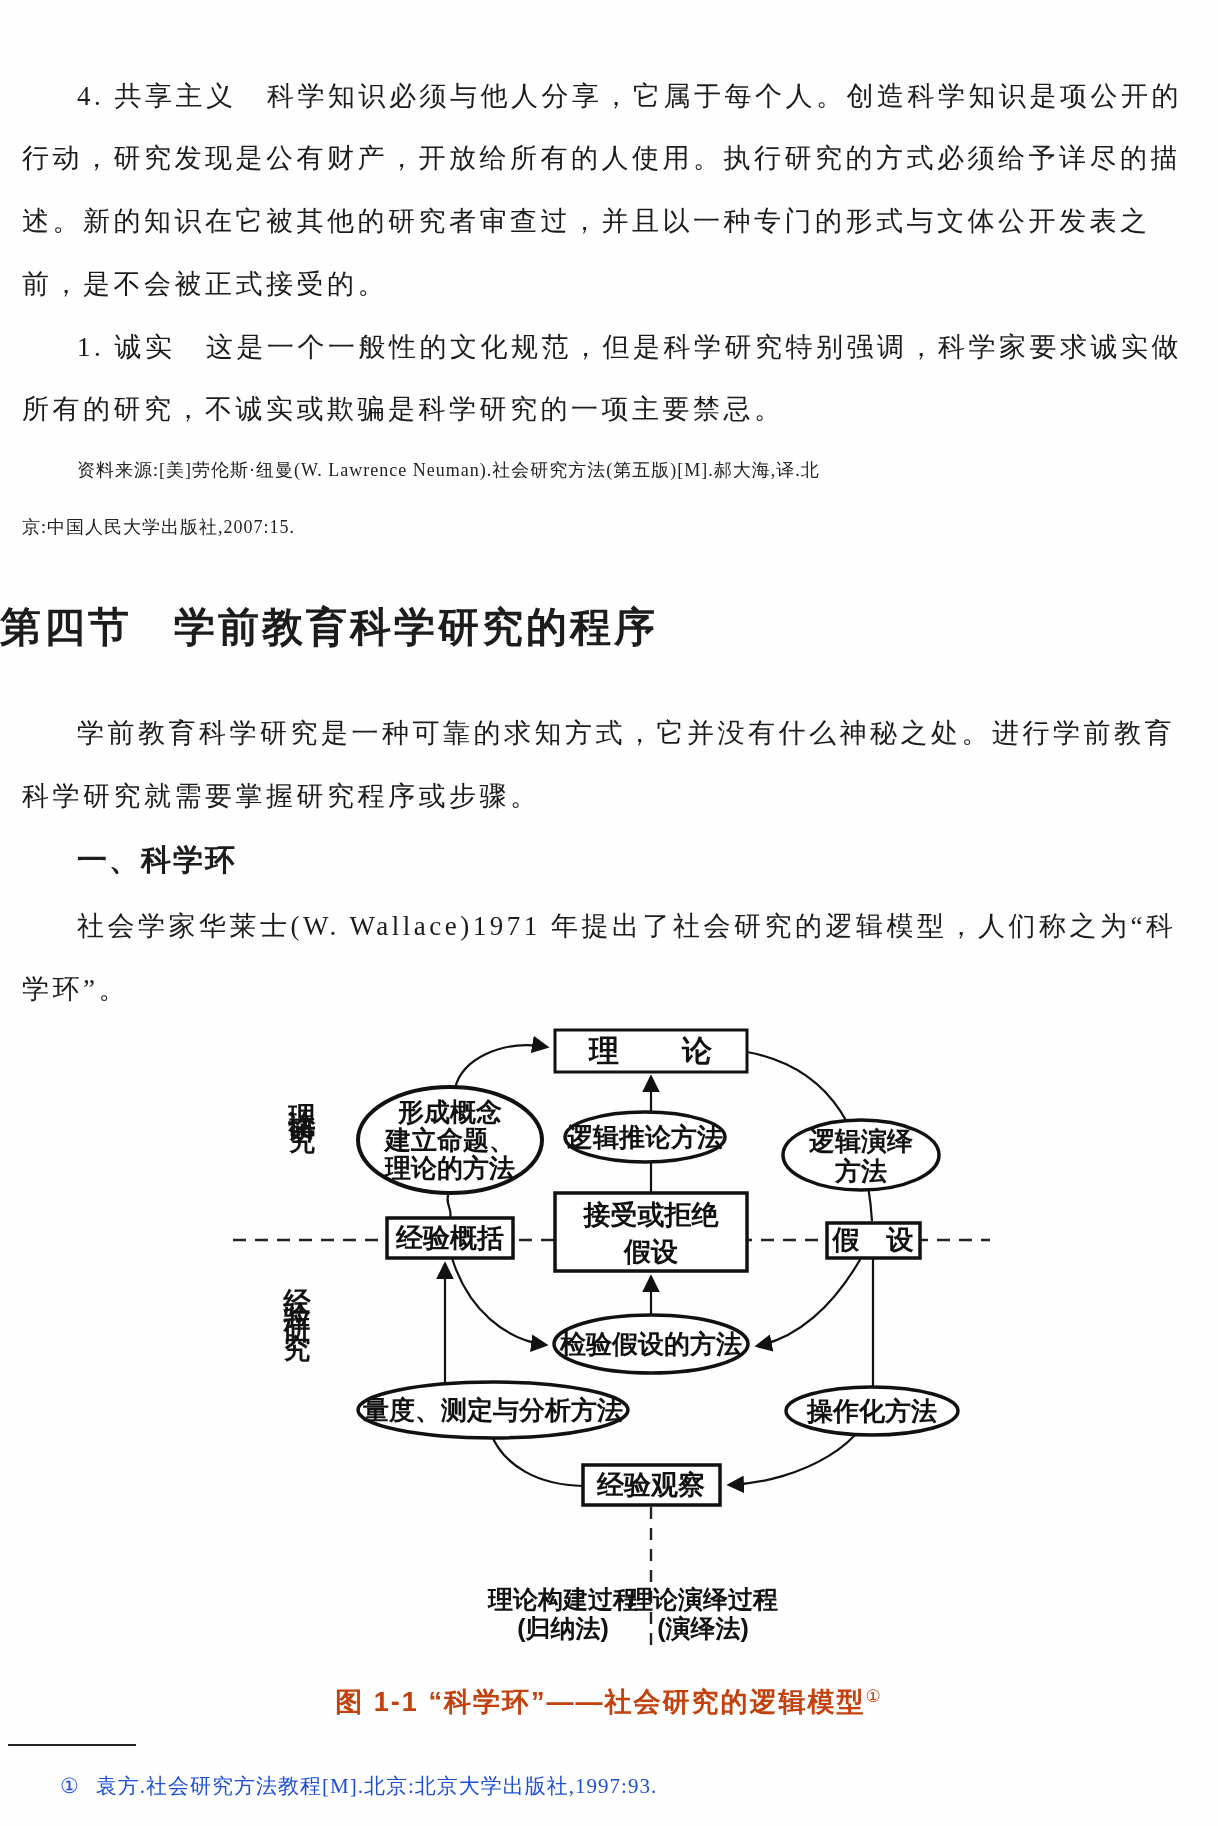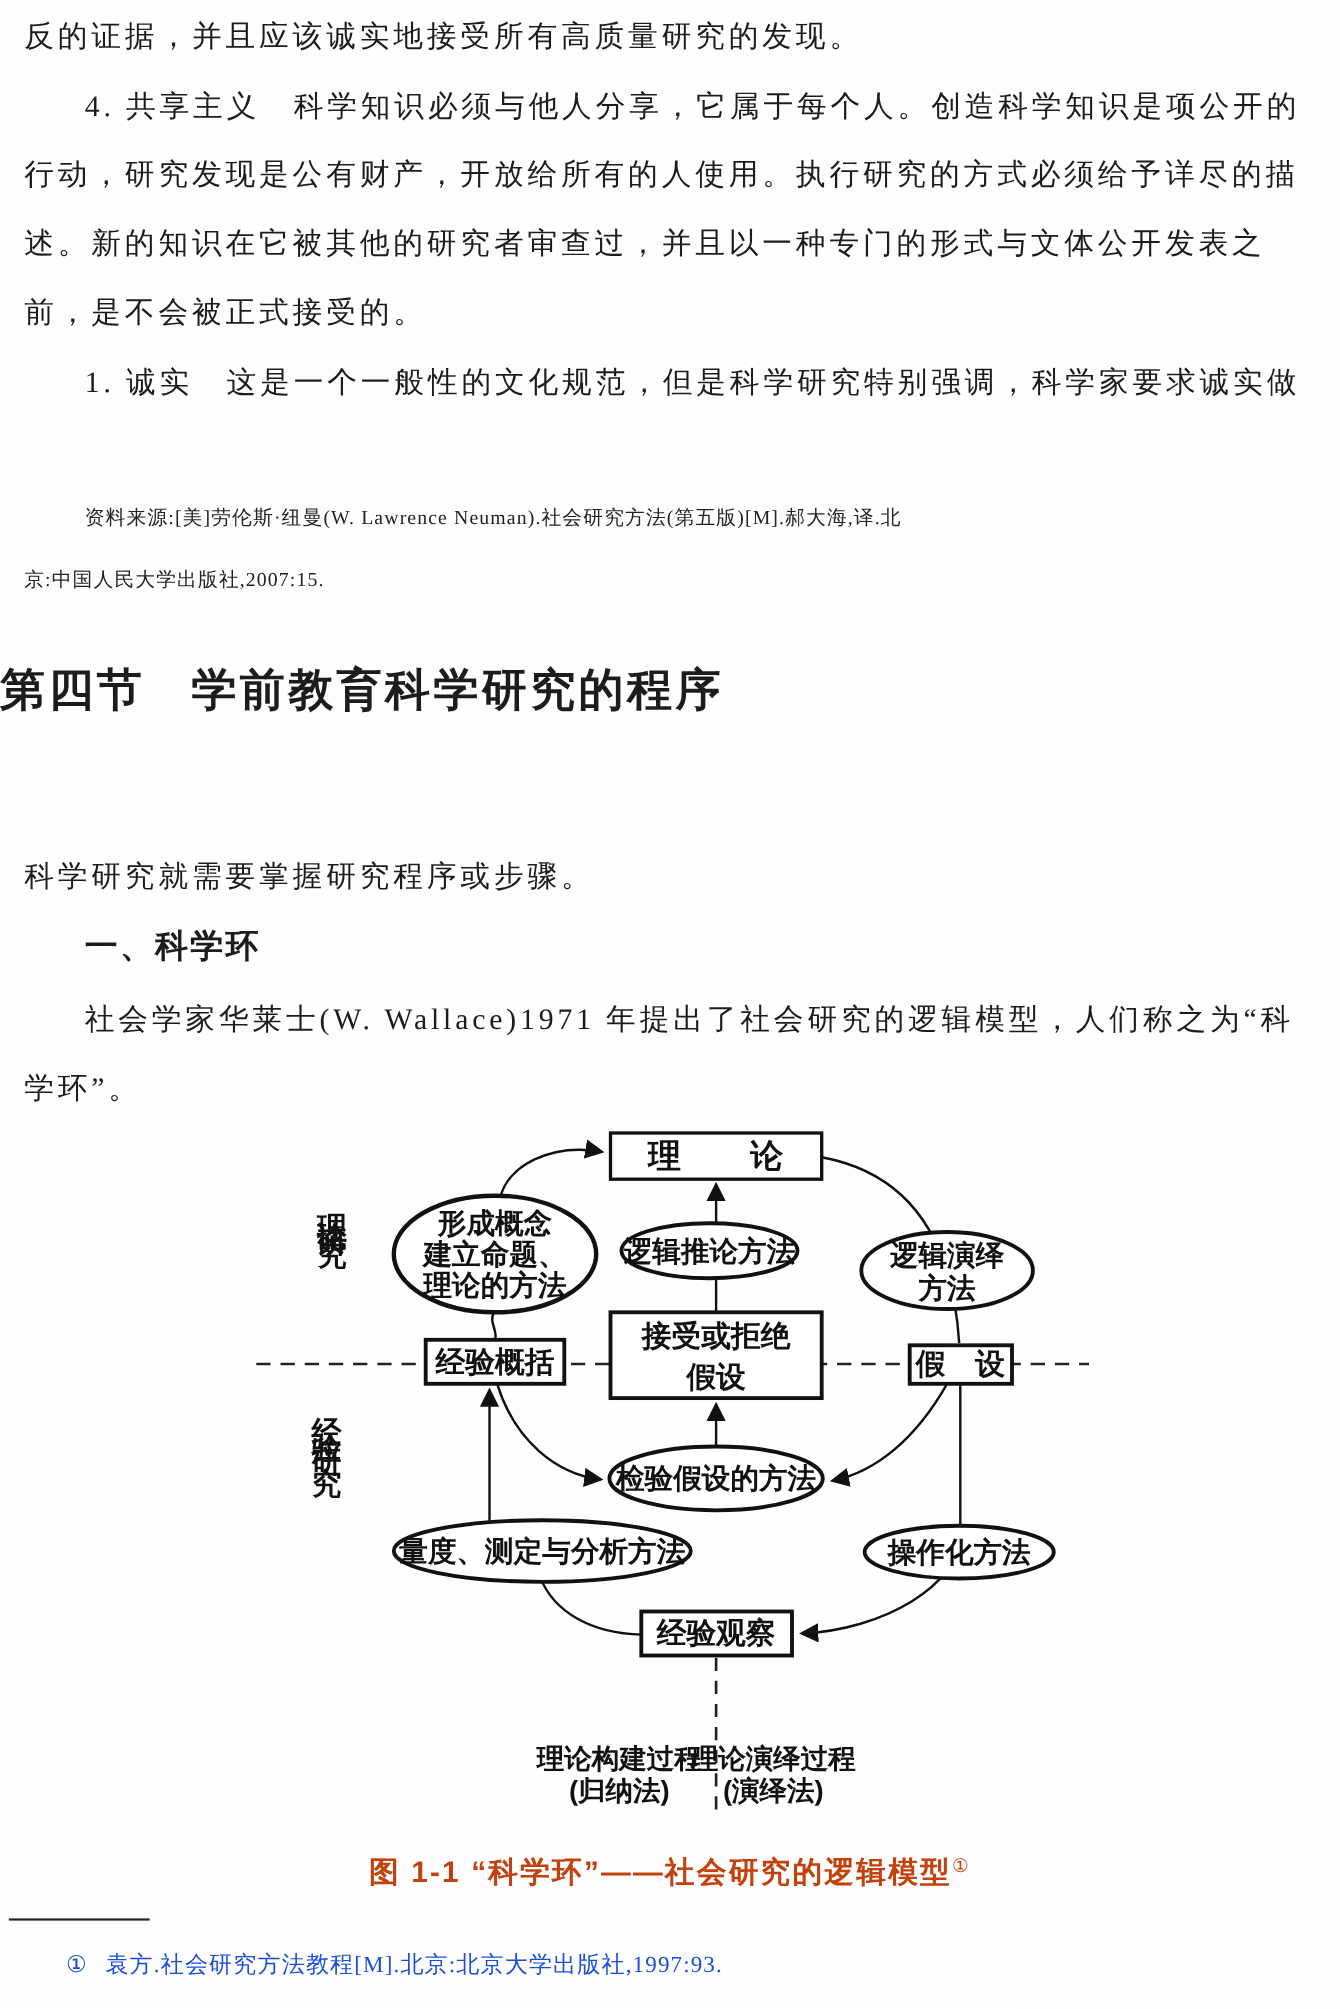--- a/index.html
+++ b/index.html
@@ -62,34 +62,35 @@
   .nt30 { font-size:30px; letter-spacing:1px; }
   .shape { fill:#ffffff; stroke:#111; }
   .conn { fill:none; stroke:#111; stroke-width:2.2; }
   .dash { fill:none; stroke:#222; stroke-width:2.4; }
 </style>
 </head>
 <body>
 
 <div class="page">
 
-  <div class="bl" style="top:16px;left:22px">反的证据，并且应该诚实地接受所有高质量研究的发现。</div>
   <div class="bl" style="top:79px;left:77px">4. 共享主义　科学知识必须与他人分享，它属于每个人。创造科学知识是项公开的</div>
   <div class="bl" style="top:141px;left:22px">行动，研究发现是公有财产，开放给所有的人使用。执行研究的方式必须给予详尽的描</div>
   <div class="bl" style="top:267px;left:22px">前，是不会被正式接受的。</div>
   <div class="bl" style="top:204px;left:22px">述。新的知识在它被其他的研究者审查过，并且以一种专门的形式与文体公开发表之</div>
   <div class="bl" style="top:330px;left:77px">1. 诚实　这是一个一般性的文化规范，但是科学研究特别强调，科学家要求诚实做</div>
+  <div class="bl" style="top:392px;left:22px">所有的研究，不诚实或欺骗是科学研究的一项主要禁忌。</div>
 
   <div class="src" style="top:456px;left:77px">资料来源:[美]劳伦斯·纽曼(W. Lawrence Neuman).社会研究方法(第五版)[M].郝大海,译.北</div>
   <div class="src" style="top:513px;left:22px">京:中国人民大学出版社,2007:15.</div>
 
   <div class="sec-title">
     <span>第四节</span><span class="gap"></span><span>学前教育科学研究的程序</span>
   </div>
 
+  <div class="bl" style="top:716px;left:77px">学前教育科学研究是一种可靠的求知方式，它并没有什么神秘之处。进行学前教育</div>
   <div class="bl" style="top:779px;left:22px">科学研究就需要掌握研究程序或步骤。</div>
 
   <div class="subsec" style="top:840px;left:77px">一、科学环</div>
 
   <div class="bl" style="top:909px;left:77px">社会学家华莱士(W. Wallace)1971 年提出了社会研究的逻辑模型，人们称之为“科</div>
   <div class="bl" style="top:972px;left:22px">学环”。</div>
 
   <div class="vlabel theory-side">理论研究</div>
   <div class="vlabel empirical-side">经验研究</div>
 

